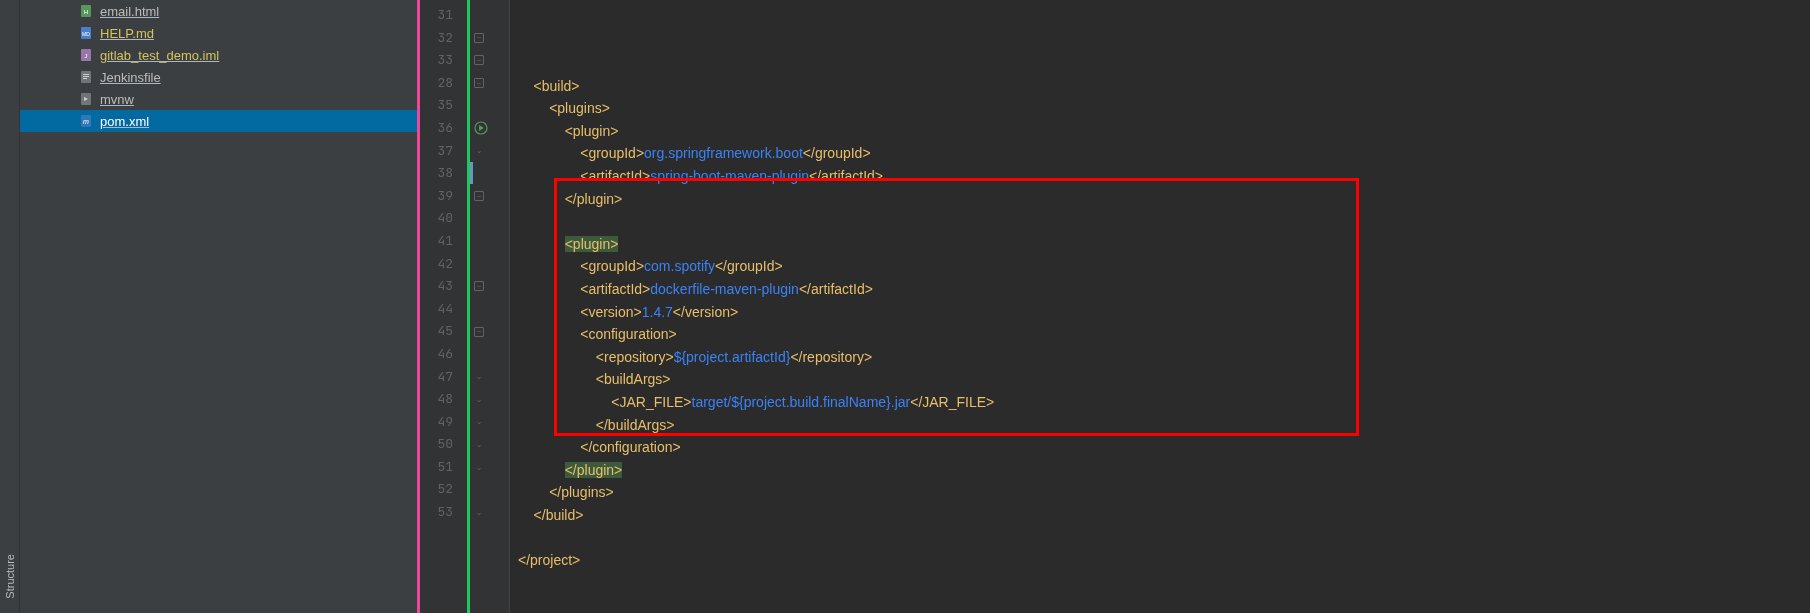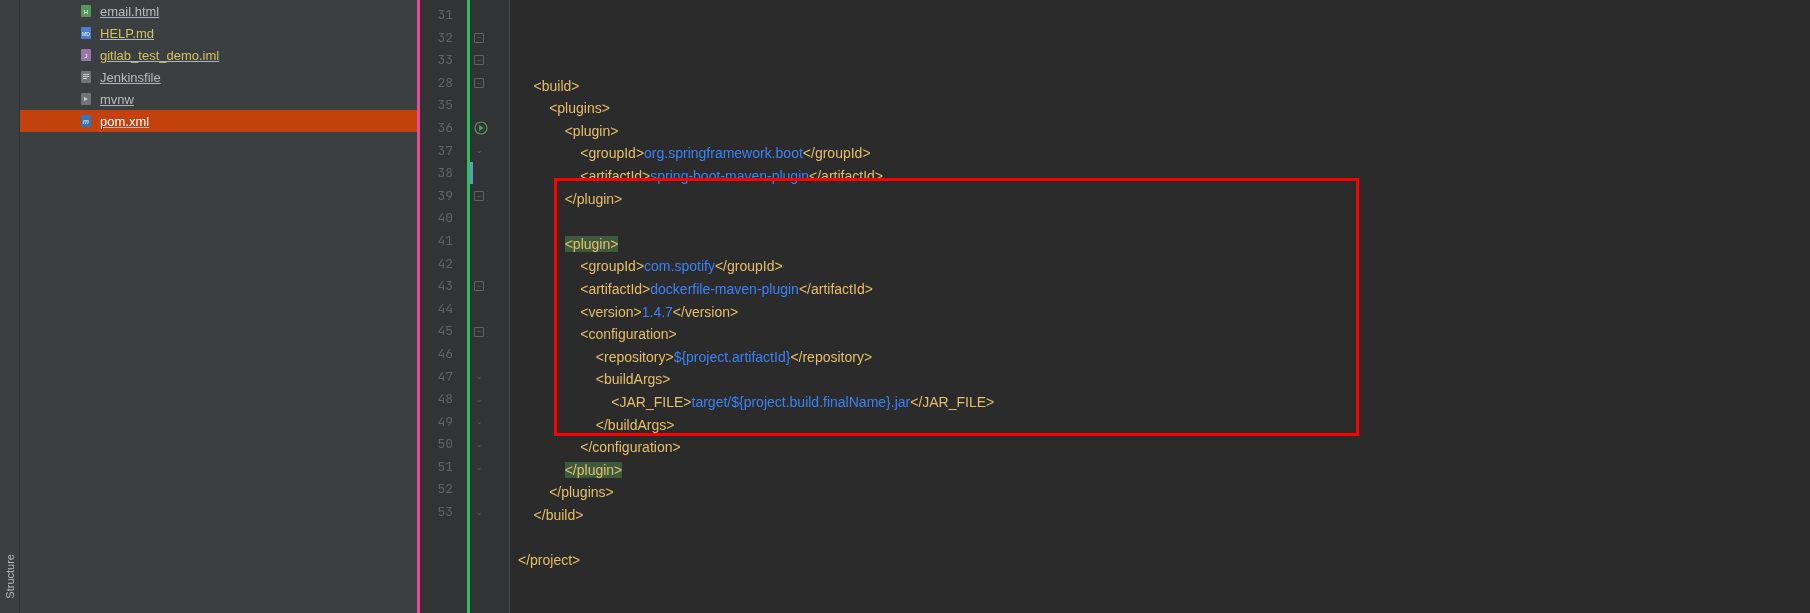--- a/index.html
+++ b/index.html
@@ -40,21 +40,21 @@
 .tree { padding-top: 0; }
 .tree-row {
   display: flex;
   align-items: center;
   height: 22px;
   padding-left: 0;
   color: #bbbbbb;
   cursor: pointer;
 }
 .tree-row.selected {
-  background: #c2410c;
+  background: #0369a1;
   color: #ffffff;
 }
 .tree-row.highlight { color: #d5c35c; }
 .tree-row .indent1 { width: 58px; flex-shrink: 0; }
 .tree-row .indent0 { width: 22px; flex-shrink: 0; }
 .chevron {
   width: 14px; height: 14px; display: inline-flex; align-items: center; justify-content: center; margin-right: 2px;
 }
 .chevron svg { width: 9px; height: 9px; }
 .icon {

